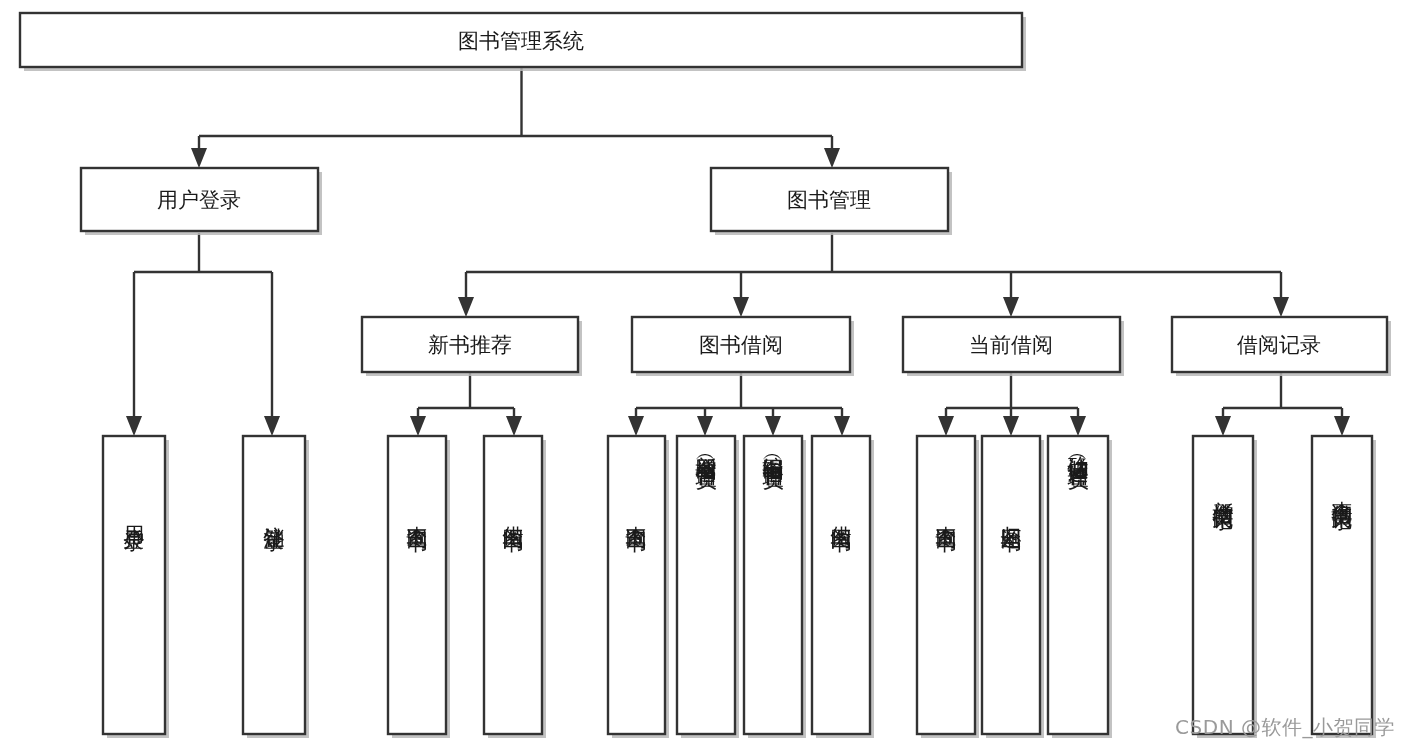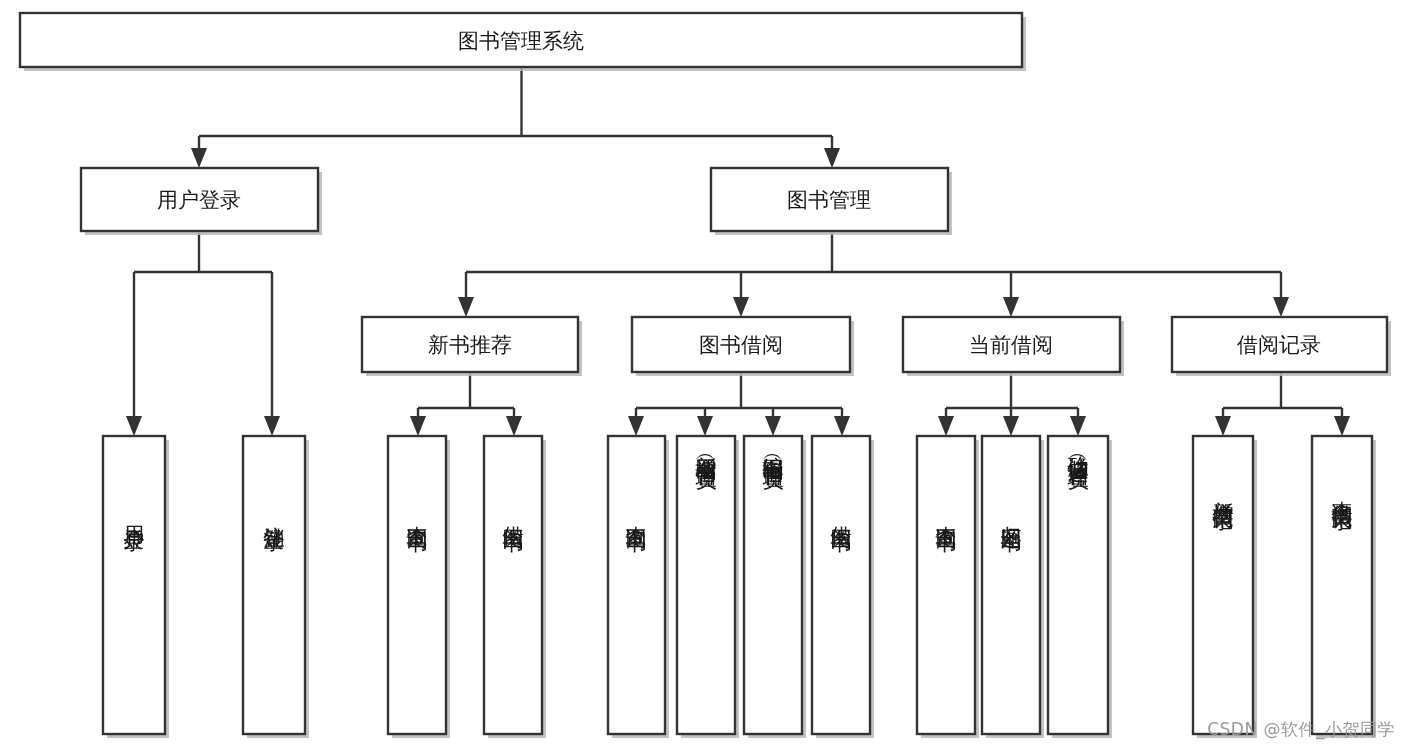--- a/index.html
+++ b/index.html
@@ -58,21 +58,21 @@
     text-anchor: middle;
     writing-mode: tb;
     glyph-orientation-vertical: 0;
     letter-spacing: 2px;
   }
   .watermark {
     position: absolute;
     right: 10px;
     bottom: 6px;
     font-family: "DejaVu Sans", "Liberation Sans", sans-serif;
-    font-size: 17px;
+    font-size: 20px;
     color: #9a9a9a;
     white-space: nowrap;
     letter-spacing: 0.5px;
   }
 </style>
 </head>
 <body>
 
 <div id="diagram-root">
 

